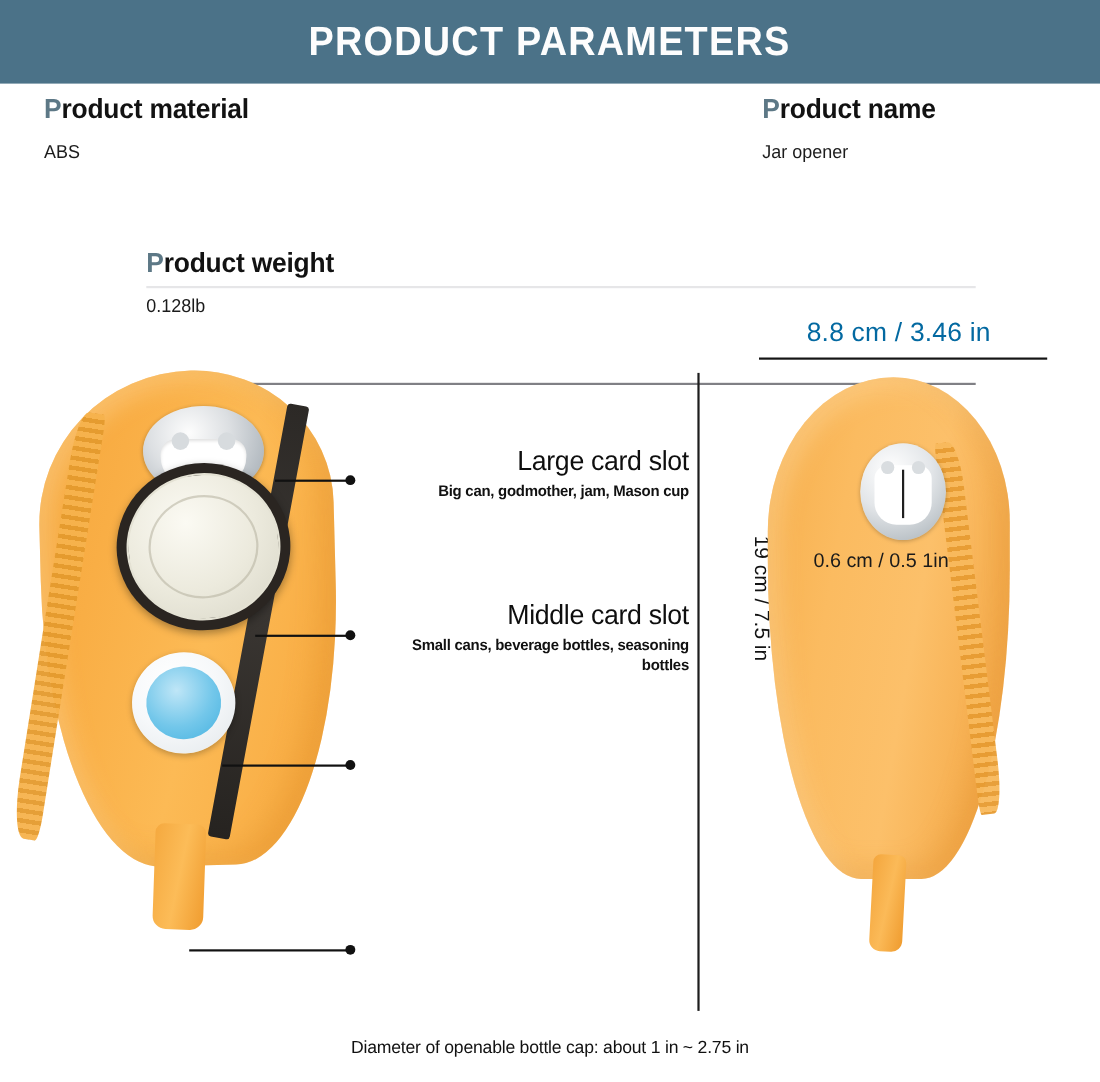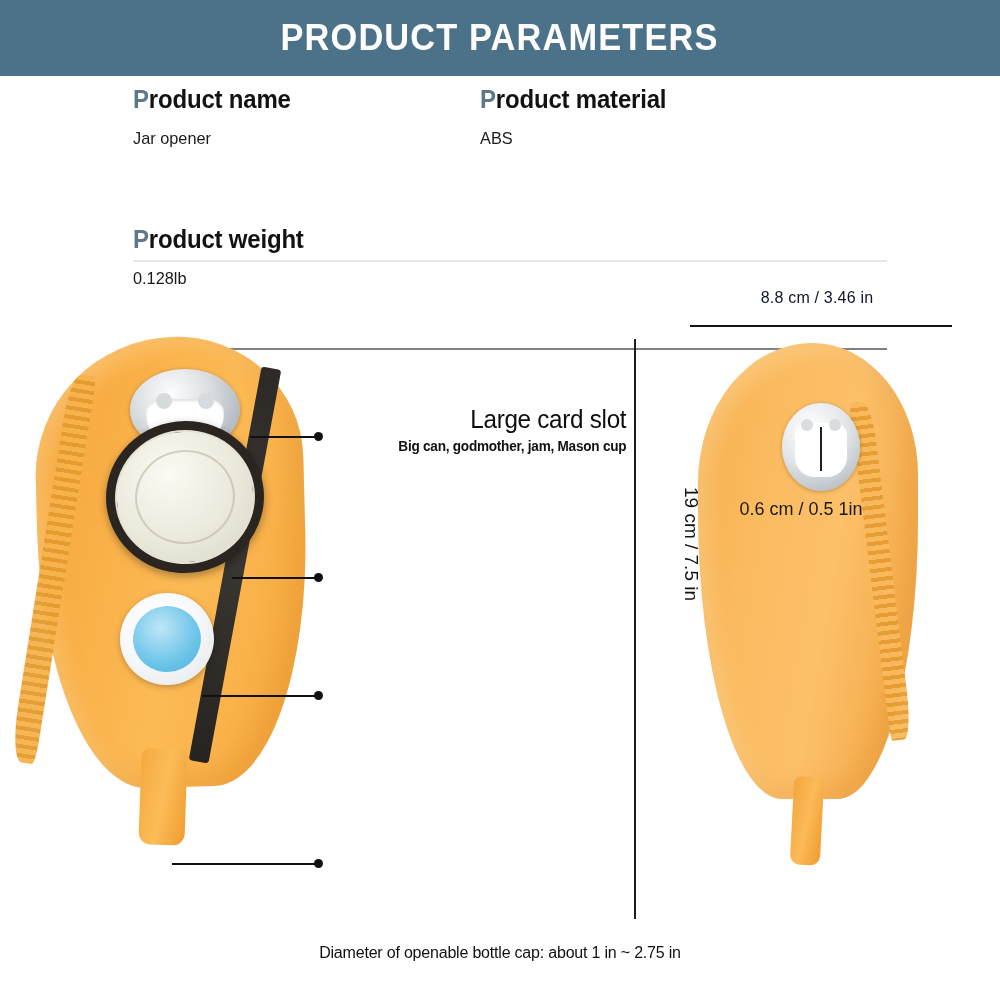--- a/index.html
+++ b/index.html
@@ -302,22 +302,22 @@
     top: 0;
     width: 366px;
     height: 650px;
   }
   #width-dim-label {
     position: absolute;
     left: 0;
     top: 8px;
     width: 366px;
     text-align: center;
-    font-size: 16px;
-    color: #0f172a;
+    font-size: 24px;
+    color: #0369a1;
     letter-spacing: 0.2px;
   }
   #width-dim-line {
     position: absolute;
     left: 56px;
     top: 44px;
     width: 262px;
     height: 2px;
     background: #141414;
   }
@@ -433,27 +433,27 @@
 </head>
 <body>
 
 <div id="header-banner">
   <div id="header-title">PRODUCT PARAMETERS</div>
 </div>
 
 <div id="spec-table">
 
   <div class="spec-row row-0">
+    <div class="spec-cell col-1">
+      <div class="spec-label"><span class="cap">P</span><span>roduct material</span></div>
+      <div class="spec-value">ABS</div>
+    </div>
     <div class="spec-cell col-0">
       <div class="spec-label"><span class="cap">P</span><span>roduct name</span></div>
       <div class="spec-value">Jar opener</div>
-    </div>
-    <div class="spec-cell col-1">
-      <div class="spec-label"><span class="cap">P</span><span>roduct material</span></div>
-      <div class="spec-value">ABS</div>
     </div>
   </div>
 
   <div class="spec-row row-1">
     <div class="spec-cell col-0">
       <div class="spec-label"><span class="cap">P</span><span>roduct weight</span></div>
       <div class="spec-value">0.128lb</div>
     </div>
   </div>
 
@@ -486,20 +486,24 @@
 
     <div class="leader" style="left:250px; top:155px; width:66px;"></div>
     <div class="leader-dot" style="left:314px; top:151px;"></div>
     <div class="callout" style="top:124px;">
       <div class="callout-title">Large card slot</div>
       <div class="callout-sub">Big can, godmother, jam, Mason cup</div>
     </div>
 
     <div class="leader" style="left:232px; top:296px; width:84px;"></div>
     <div class="leader-dot" style="left:314px; top:292px;"></div>
+    <div class="callout" style="top:264px;">
+      <div class="callout-title">Middle card slot</div>
+      <div class="callout-sub">Small cans, beverage bottles, seasoning bottles</div>
+    </div>
 
     <div class="leader" style="left:202px; top:414px; width:114px;"></div>
     <div class="leader-dot" style="left:314px; top:410px;"></div>
 
     <div class="leader" style="left:172px; top:582px; width:144px;"></div>
     <div class="leader-dot" style="left:314px; top:578px;"></div>
   </div>
 
   <div id="panel-separator"></div>
 

